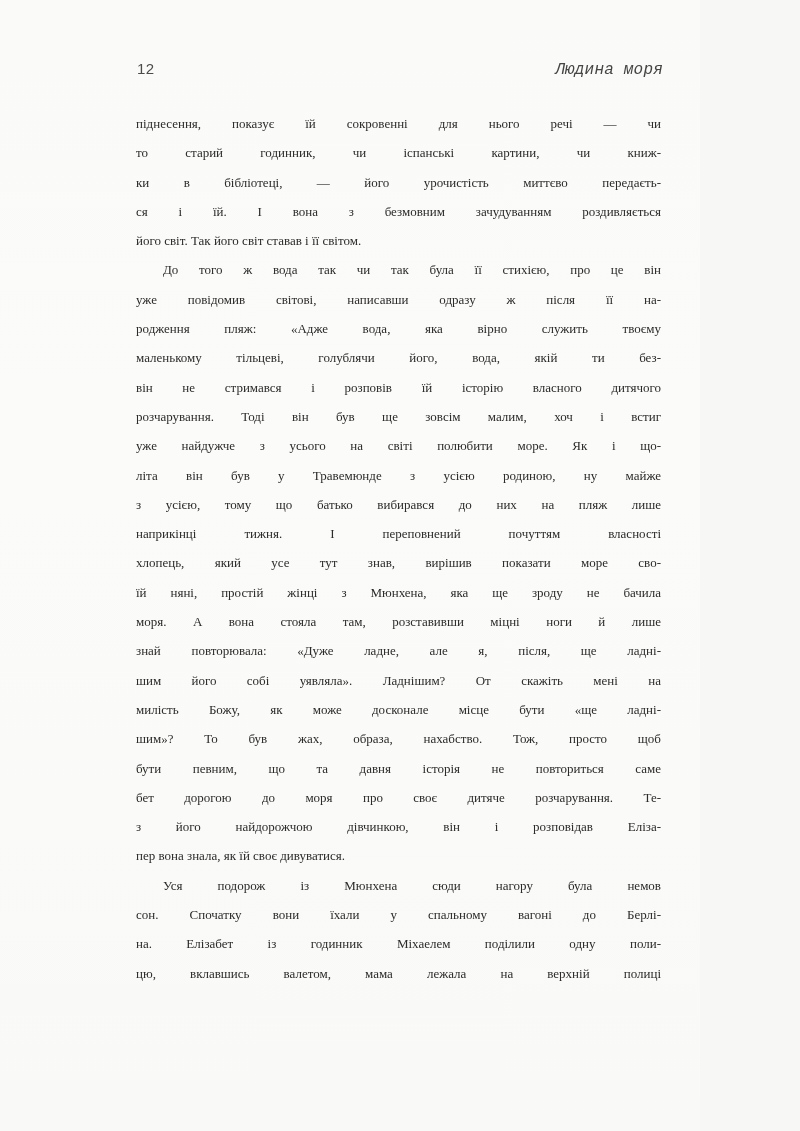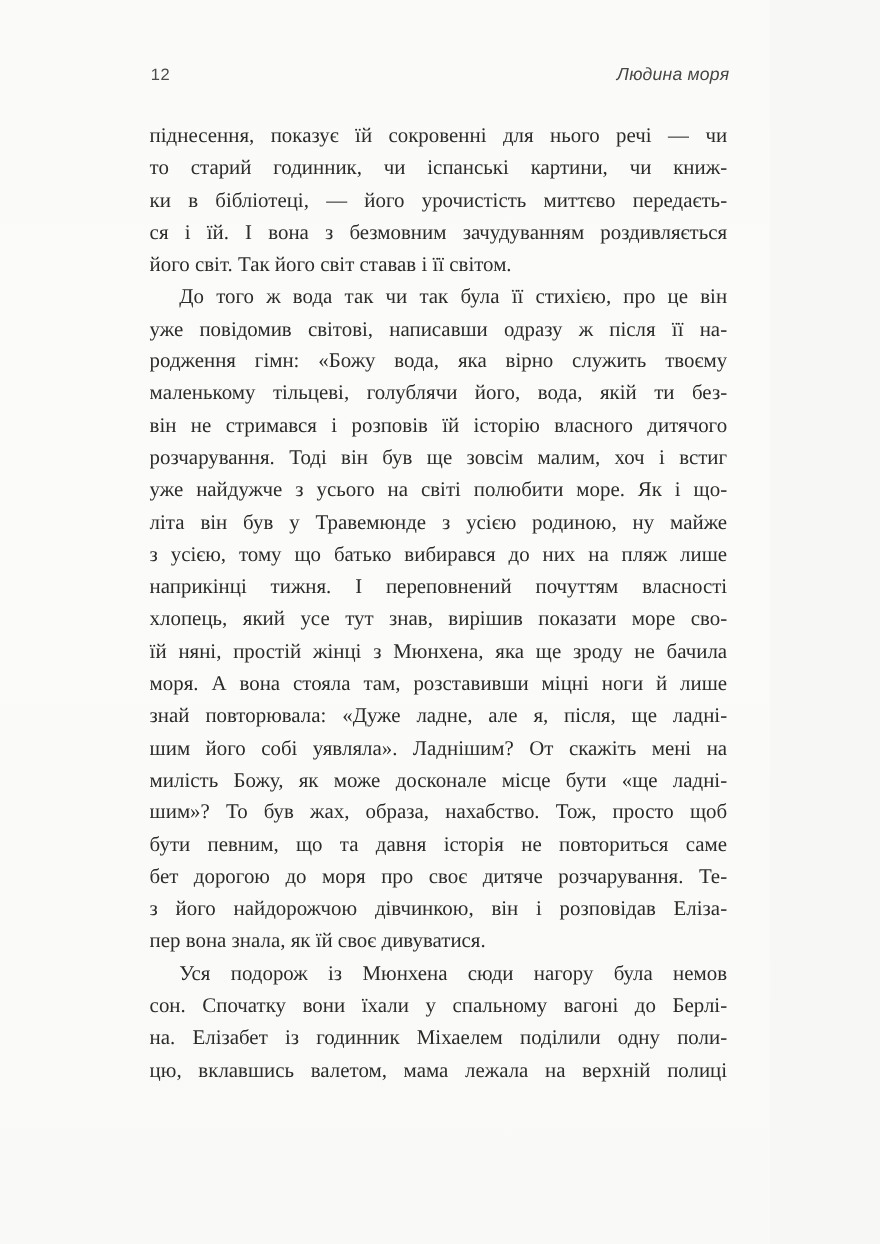--- a/index.html
+++ b/index.html
@@ -31,28 +31,29 @@
   }
   .page-number {
     font-size: 15px;
     letter-spacing: 0.5px;
   }
   .running-title {
     font-style: italic;
     font-size: 16px;
     letter-spacing: 0.2px;
     color: #454545;
+    font-family: Liberation Mono, monospace;
   }
   .text-block {
     position: absolute;
     left: 136px;
     top: 109px;
     width: 525px;
     font-family: "Liberation Serif", "DejaVu Serif", serif;
-    font-size: 19px;
+    font-size: 13px;
     line-height: 29.3px;
     color: #2c2b2a;
   }
   .line {
     height: 29.3px;
     overflow: hidden;
     text-align: justify;
     text-align-last: justify;
     white-space: normal;
   }
@@ -72,21 +73,21 @@
     <span class="running-title">Людина моря</span>
   </div>
   <div class="text-block">
       <div class="line">піднесення, показує їй сокровенні для нього речі — чи</div>
       <div class="line">то старий годинник, чи іспанські картини, чи книж-</div>
       <div class="line">ки в бібліотеці, — його урочистість миттєво передаєть-</div>
       <div class="line">ся і їй. І вона з безмовним зачудуванням роздивляється</div>
       <div class="line para-end">його світ. Так його світ ставав і її світом.</div>
       <div class="line indent">До того ж вода так чи так була її стихією, про це він</div>
       <div class="line">уже повідомив світові, написавши одразу ж після її на-</div>
-      <div class="line">родження гімн: «Божу вода, яка вірно служить твоєму</div>
+      <div class="line">родження пляж: «Адже вода, яка вірно служить твоєму</div>
       <div class="line">маленькому тільцеві, голублячи його, вода, якій ти без-</div>
       <div class="line">він не стримався і розповів їй історію власного дитячого</div>
       <div class="line">розчарування. Тоді він був ще зовсім малим, хоч і встиг</div>
       <div class="line">уже найдужче з усього на світі полюбити море. Як і що-</div>
       <div class="line">літа він був у Травемюнде з усією родиною, ну майже</div>
       <div class="line">з усією, тому що батько вибирався до них на пляж лише</div>
       <div class="line">наприкінці тижня. І переповнений почуттям власності</div>
       <div class="line">хлопець, який усе тут знав, вирішив показати море сво-</div>
       <div class="line">їй няні, простій жінці з Мюнхена, яка ще зроду не бачила</div>
       <div class="line">моря. А вона стояла там, розставивши міцні ноги й лише</div>

